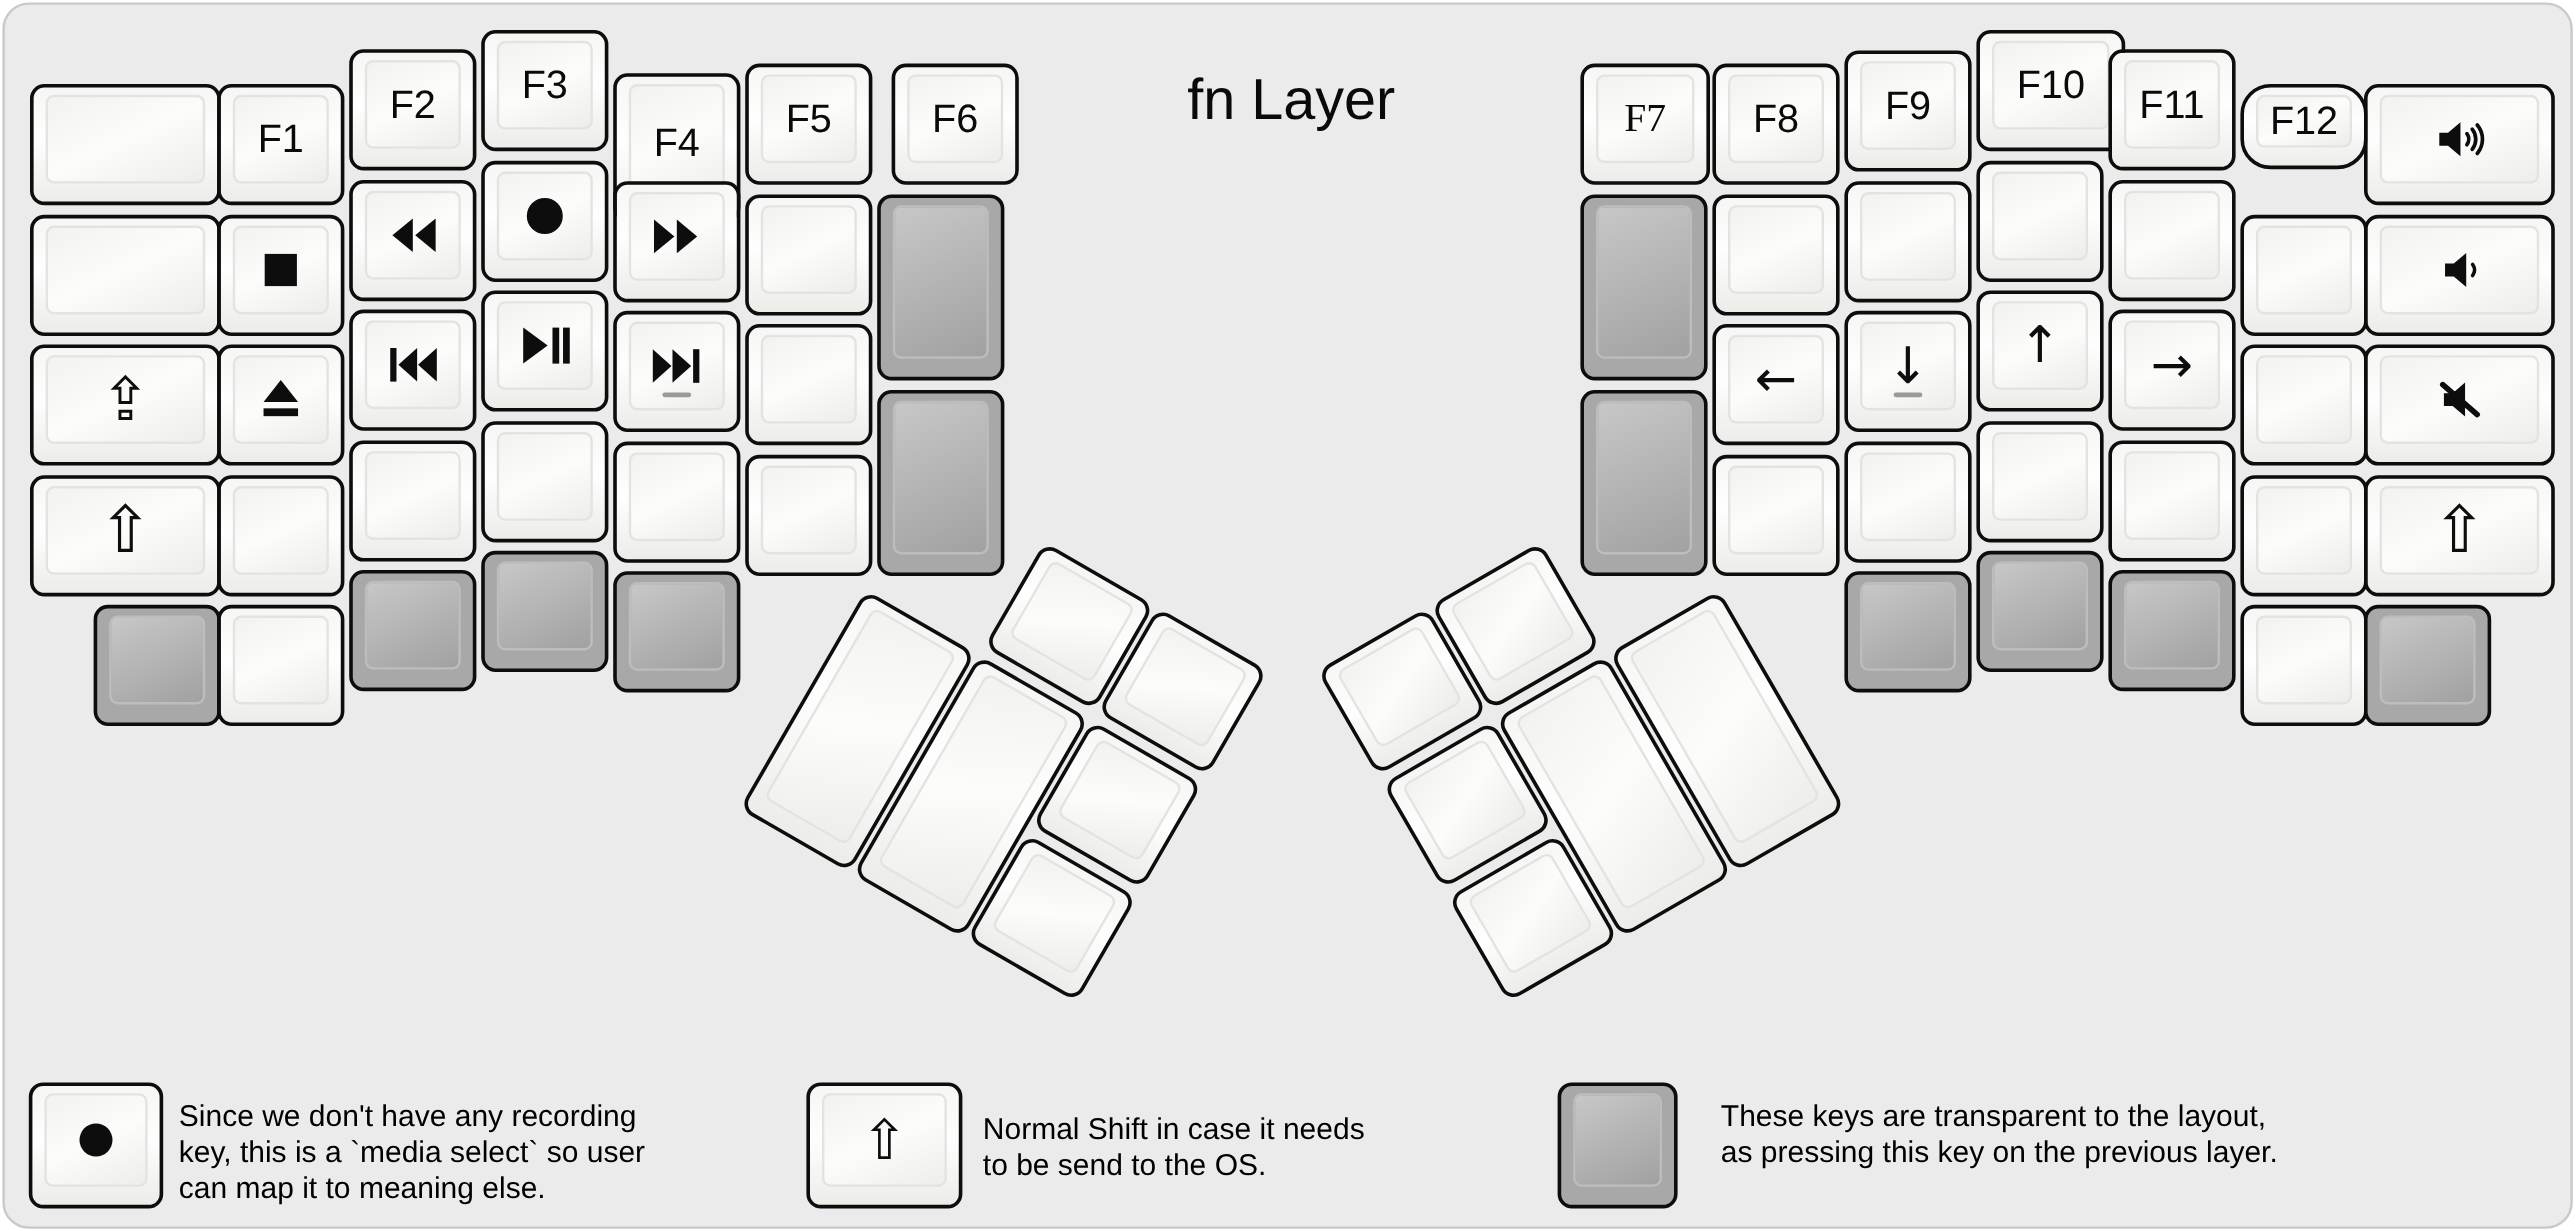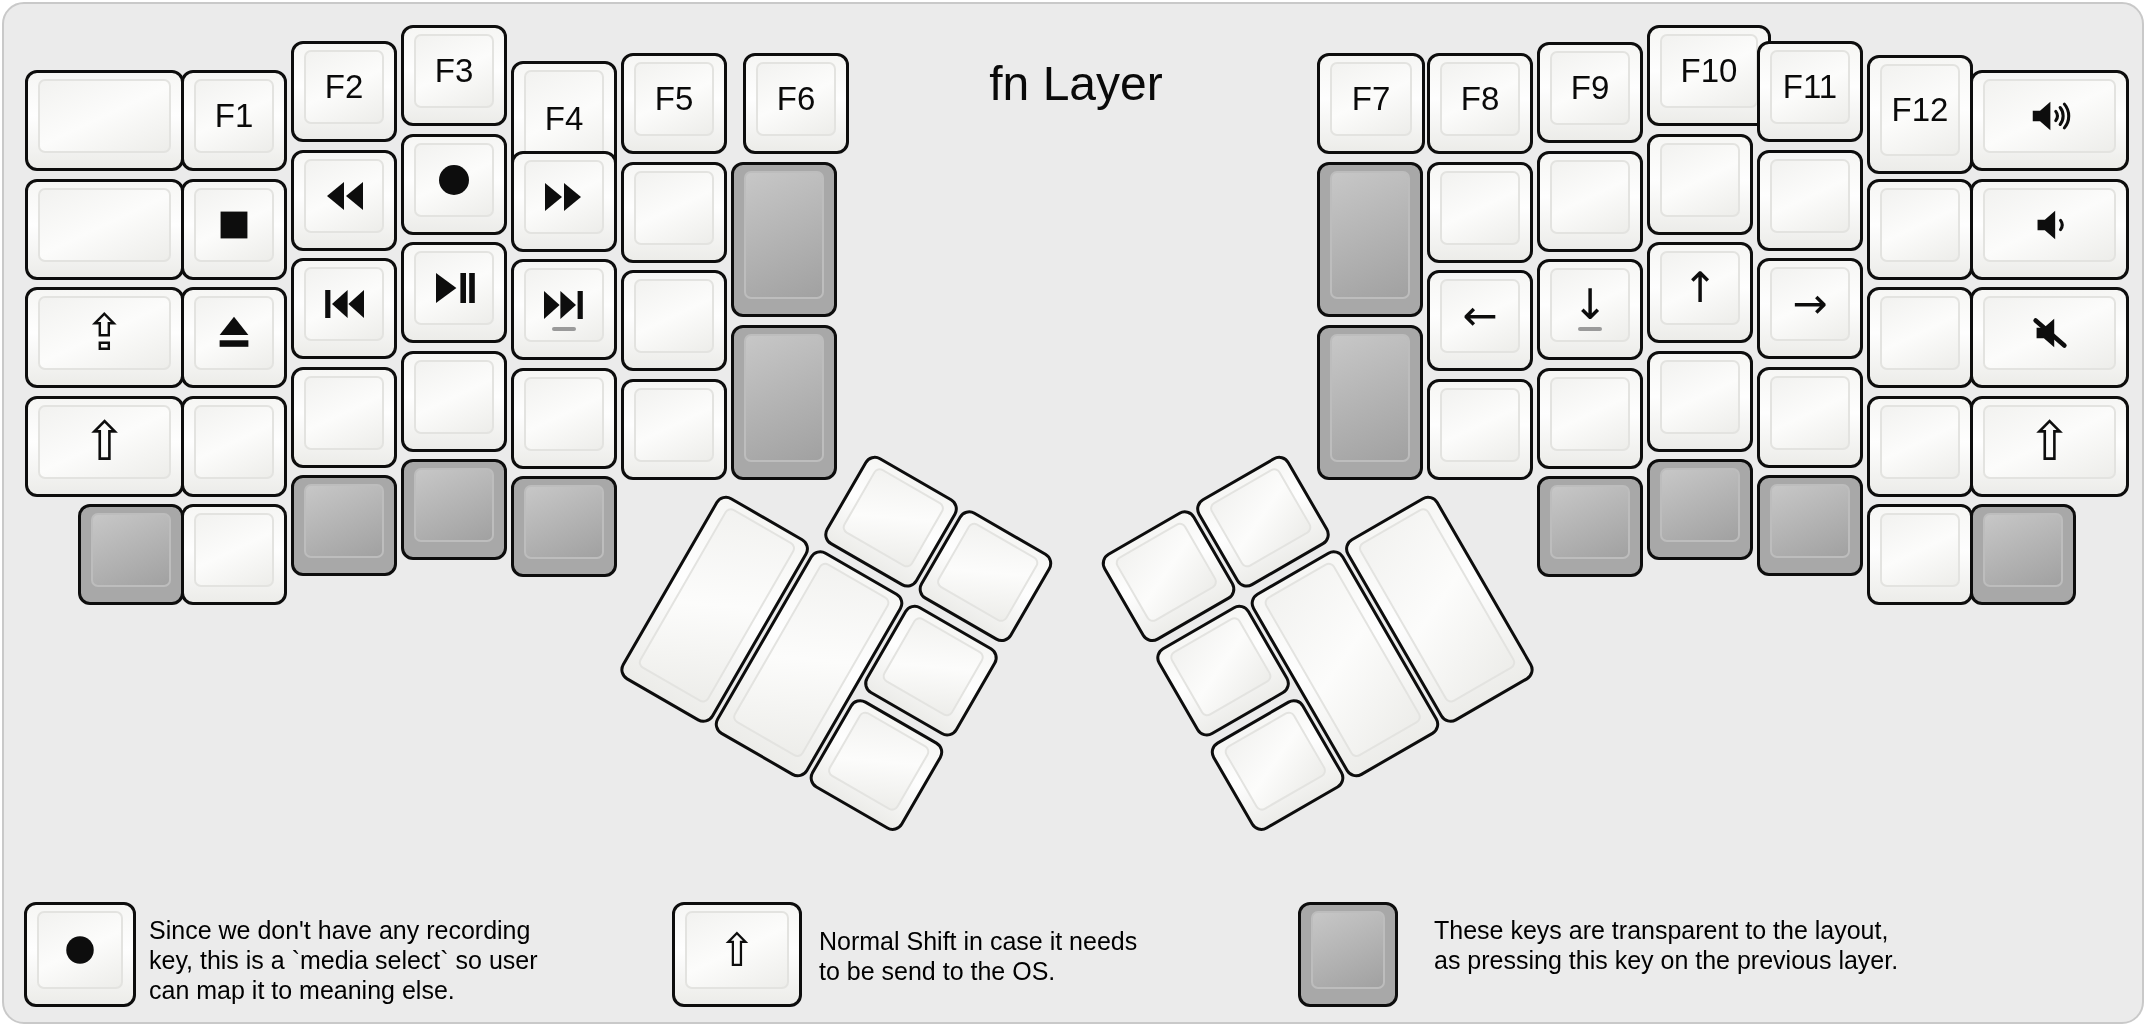--- a/index.html
+++ b/index.html
@@ -202,21 +202,21 @@
         <div class="face">
           <span class="klabel">F6</span>
         </div>
       </div>
       <div class="key gray" style="width: 106px; height: 155px; top: 158px; left: 727px;">
         <div class="face"></div>
       </div>
       <div class="key gray" style="width: 106px; height: 155px; top: 321px; left: 727px;">
         <div class="face"></div>
       </div>
-      <div class="key white" style="width: 108px; height: 101px; top: 49px; left: 1313px;">
+      <div class="key white" style="width: 108px; height: 101px; top: 49px; left: 1313px; font-family: Liberation Serif, serif;">
         <div class="face">
           <span class="klabel">F7</span>
         </div>
       </div>
       <div class="key gray" style="width: 106px; height: 155px; top: 158px; left: 1313px;">
         <div class="face"></div>
       </div>
       <div class="key gray" style="width: 106px; height: 155px; top: 321px; left: 1313px;">
         <div class="face"></div>
       </div>
@@ -287,21 +287,21 @@
         <div class="face">
           <span class="kglyph" style="font-size: 42px;">→</span>
         </div>
       </div>
       <div class="key white" style="width: 106px; height: 101px; top: 363px; left: 1753px;">
         <div class="face"></div>
       </div>
       <div class="key gray" style="width: 106px; height: 101px; top: 471px; left: 1753px;">
         <div class="face"></div>
       </div>
-      <div class="key white" style="width: 106px; height: 119px; top: 51px; left: 1863px;">
+      <div class="key white" style="width: 106px; height: 71px; top: 66px; left: 1863px; border-radius: 25px;">
         <div class="face">
           <span class="klabel">F12</span>
         </div>
       </div>
       <div class="key white" style="width: 106px; height: 101px; top: 175px; left: 1863px;">
         <div class="face"></div>
       </div>
       <div class="key white" style="width: 106px; height: 101px; top: 283px; left: 1863px;">
         <div class="face"></div>
       </div>

